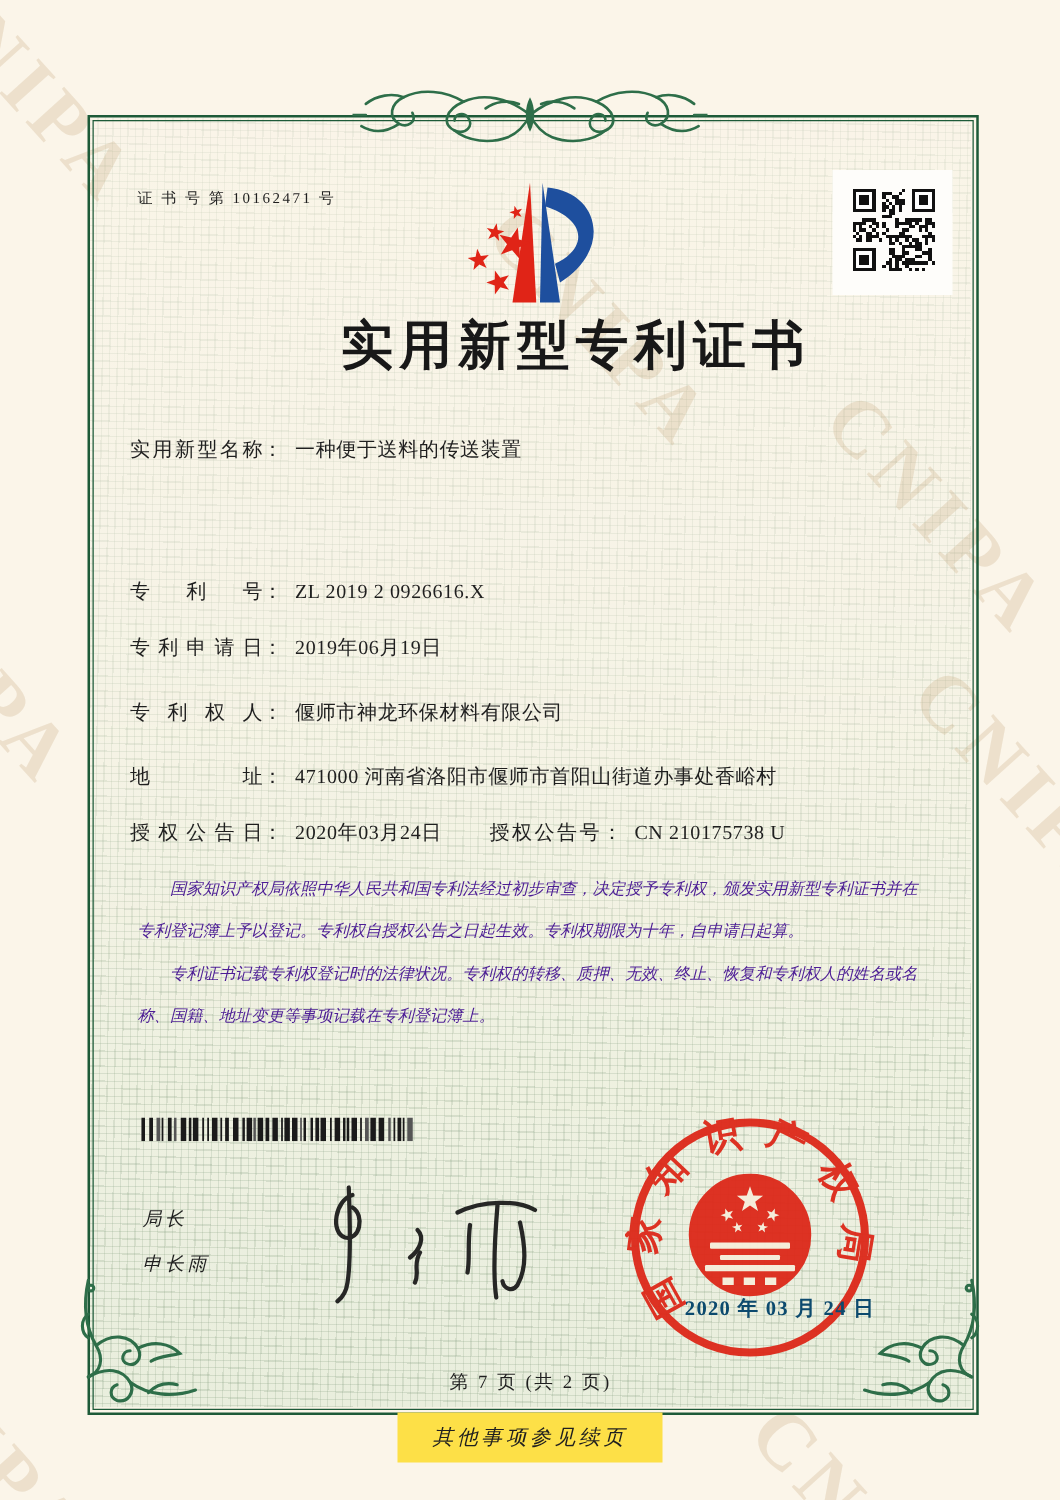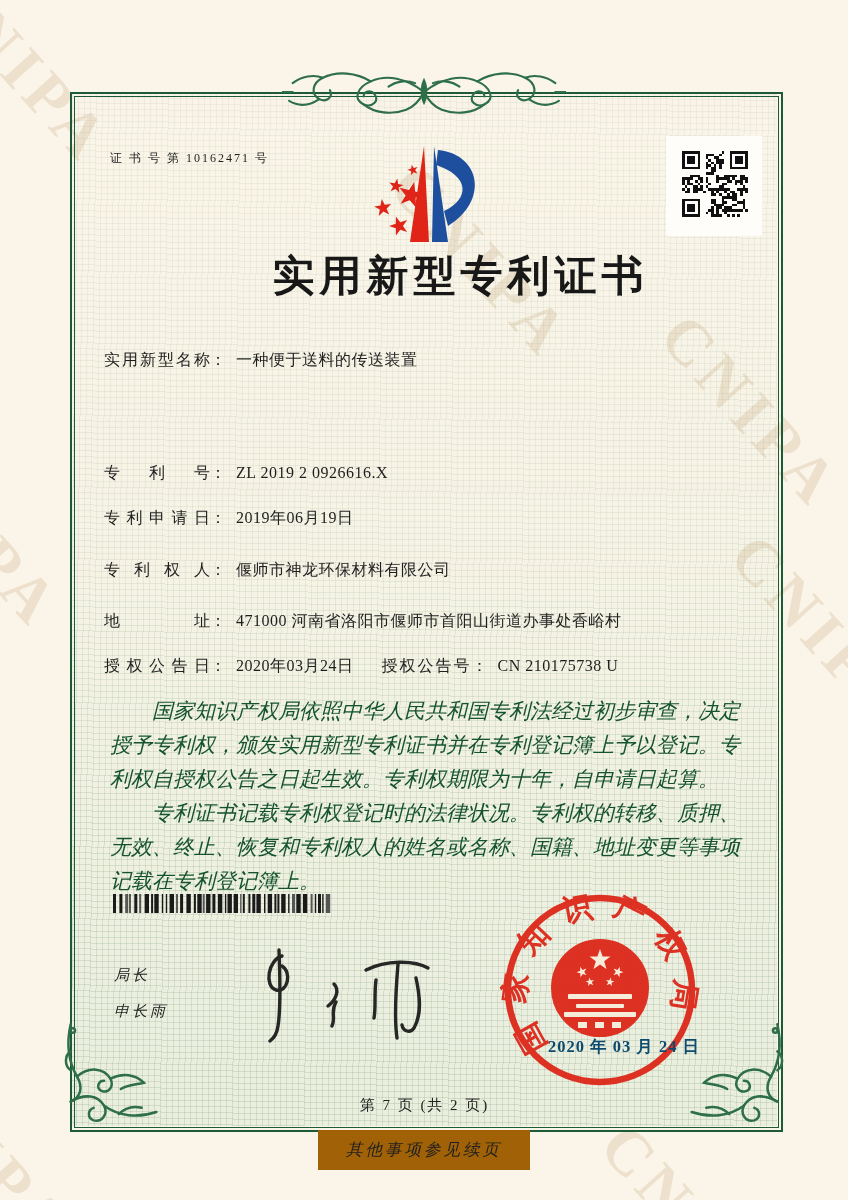--- a/index.html
+++ b/index.html
@@ -31,38 +31,38 @@
   .abs{position:absolute;}
 
   .cert-no{left:110px;top:150px;font-size:12px;letter-spacing:2px;}
   .title{left:70px;top:248px;width:709px;text-align:center;font-size:42px;font-weight:bold;
          letter-spacing:5px;color:#181818;padding-left:36px;}
 
   .field-row{left:104px;width:640px;font-size:16px;white-space:nowrap;}
   .flabel{display:inline-block;width:106px;text-align:justify;text-align-last:justify;vertical-align:top;}
   .fcolon{display:inline-block;margin-right:10px;}
   .fvalue{letter-spacing:.5px;}
-  .flabel2{display:inline-block;margin-left:28px;letter-spacing:2px;}
-
-  .paras{left:110px;top:694px;width:630px;font-size:21px;line-height:34px;
-         font-style:italic;color:#14532d;}
+  .flabel2{display:inline-block;margin-left:38px;letter-spacing:2px;}
+
+  .paras{left:110px;top:694px;width:630px;font-size:13px;line-height:34px;
+         font-style:italic;color:#4c1d95;}
   .paras p{margin:0;text-indent:2em;}
 
   .barcode{left:113px;top:894px;width:224px;height:19px;}
   .signer{left:114px;font-size:15px;font-style:italic;letter-spacing:3px;}
   .signature{left:248px;top:946px;}
   .seal{left:500px;top:890px;mix-blend-mode:multiply;opacity:.95;}
   .seal-date{left:500px;top:1036px;width:200px;text-align:right;font-size:16.5px;
              color:#0c4a6e;letter-spacing:1px;white-space:nowrap;font-weight:bold;}
 
   .qr-patch{left:666px;top:136px;width:96px;height:100px;background:#fefdfa;}
   .qr{left:682px;top:151px;}
 
   .page-info{left:70px;top:1096px;width:709px;text-align:center;font-size:15px;letter-spacing:2px;}
-  .footer-note{left:50%;top:1130px;transform:translateX(-50%);background:#a16207;
+  .footer-note{left:50%;top:1130px;transform:translateX(-50%);background:#fde047;
                padding:9px 28px;font-size:16.5px;font-style:italic;letter-spacing:3px;
                z-index:6;white-space:nowrap;}
 </style>
 </head>
 <body>
 
 <div class="page">
 
   <div class="wm" style="left:-30px;top:-45px">CNIPA</div>
   <div class="wm" style="left:430px;top:150px">CNIPA</div>

